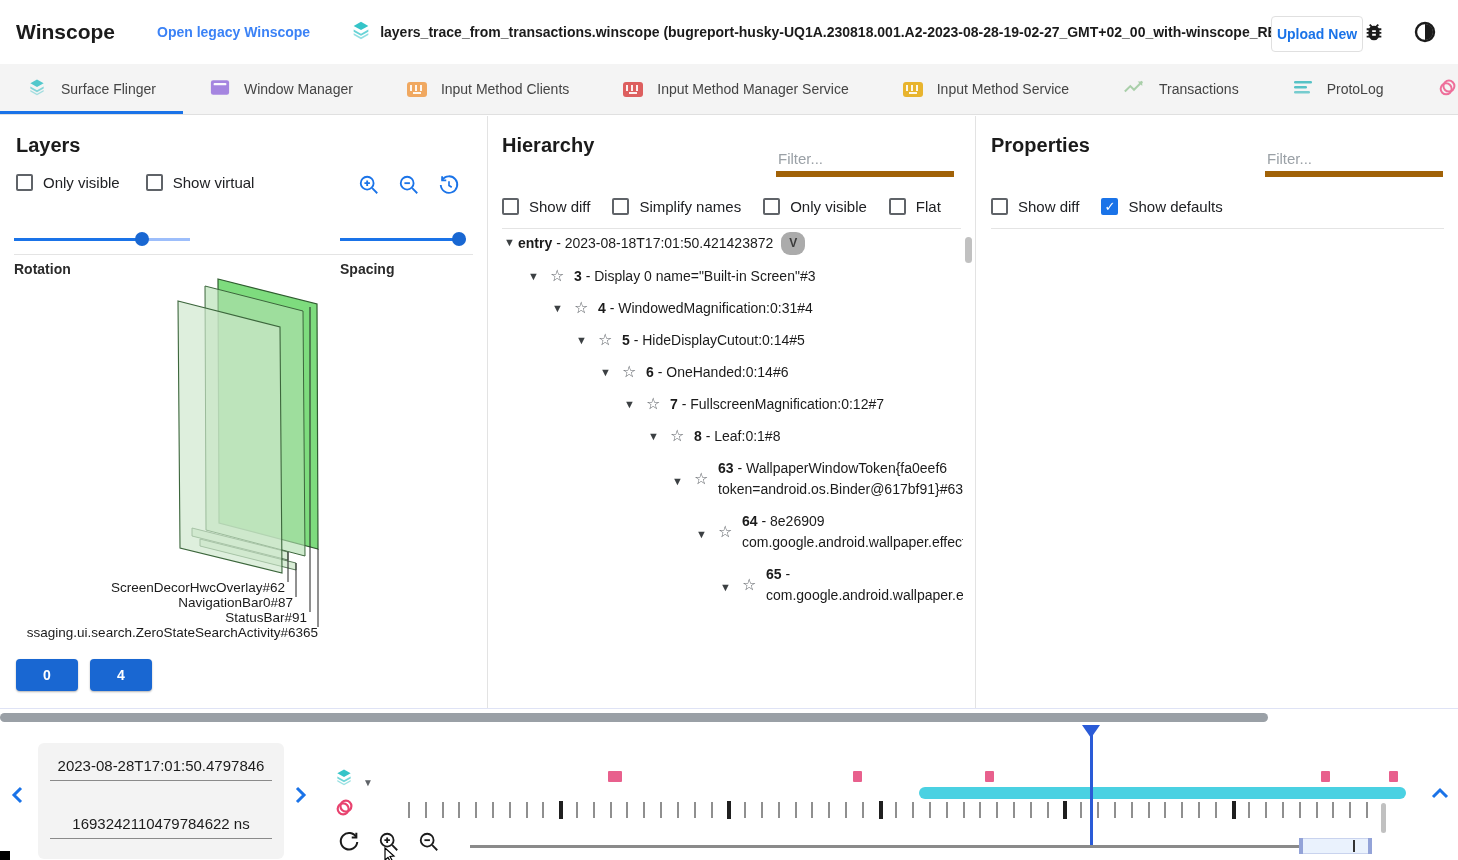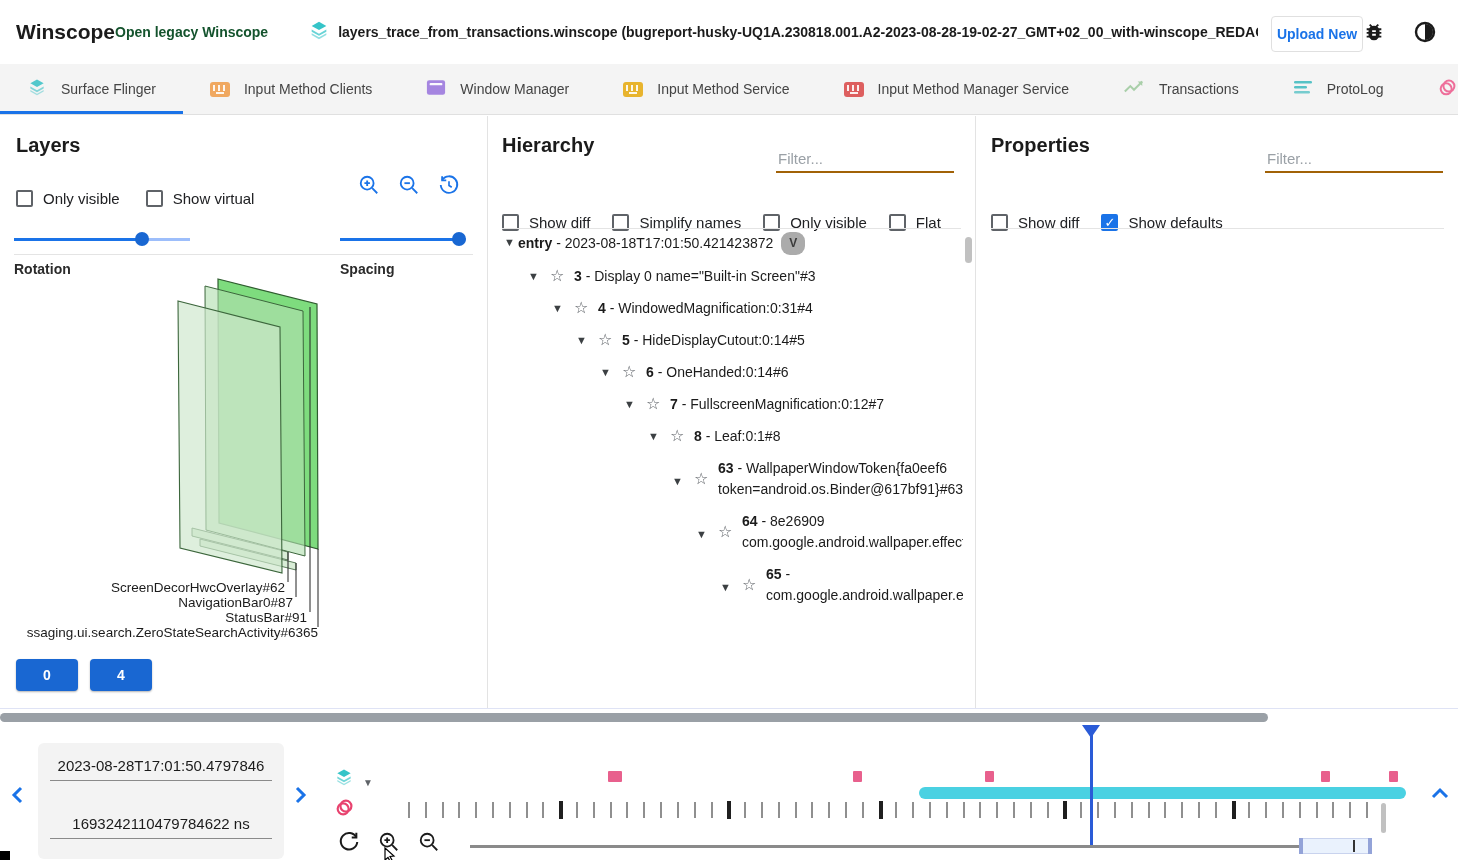--- a/index.html
+++ b/index.html
@@ -3,42 +3,42 @@
 <meta charset="utf-8">
 <style>
   * { margin:0; padding:0; box-sizing:border-box; }
   html,body { background:#fff; }
   body { font-family:"Liberation Sans","DejaVu Sans",sans-serif; color:#202124; }
   #app { position:relative; width:1458px; height:860px; overflow:hidden; background:#fff; }
 
   
   .header { position:absolute; top:0; left:0; width:1458px; height:64px; background:#fff; display:flex; align-items:center; }
   .app-title { font-size:21px; font-weight:bold; margin-left:16px; color:#1b1b1b; }
-  .legacy-link { font-size:14px; font-weight:bold; color:#14532d; cursor:pointer; }
+  .legacy-link { font-size:14px; font-weight:bold; color:#3b82f6; margin-left:42px; cursor:pointer; }
   .trace-chip { display:flex; align-items:center; margin-left:40px; gap:8px; }
   .trace-file { font-size:14px; font-weight:bold; color:#1b1b1b; max-width:920px; white-space:nowrap; overflow:hidden; }
   .upload-btn { position:absolute; left:1271px; top:16px; width:92px; height:36px; border:1px solid #e0e0e0; border-radius:4px; background:#fff; color:#1a73e8; font-weight:bold; font-size:14px; display:flex; align-items:center; justify-content:center; cursor:pointer; }
   .hdr-icon { position:absolute; top:20px; }
 
   
   .tabbar { position:absolute; top:64px; left:0; width:1458px; height:51px; background:#f4f4f4; border-bottom:1px solid #e0e0e0; display:flex; align-items:stretch; overflow:hidden; }
   .tab { position:relative; display:flex; align-items:center; gap:14px; padding:0 27px; cursor:pointer; white-space:nowrap; }
   .tab-label { font-size:14px; color:#444; }
   .tab.active .tab-underline { position:absolute; left:0; right:0; bottom:0; height:3px; background:#1a73e8; }
   .kbd-icon { width:20px; height:15px; border-radius:3px; position:relative; }
   .kbd-icon::after { content:""; position:absolute; left:3px; top:3px; right:3px; height:6px;
     background-image:repeating-linear-gradient(90deg,#fff 0 2px,transparent 2px 5px); opacity:.9; }
   .kbd-icon::before { content:""; position:absolute; left:6px; bottom:2.5px; width:8px; height:2px; background:#fff; opacity:.9; }
 
   
   .panel { position:absolute; top:116px; height:592px; background:#fff; }
   .panel-title { font-size:20px; font-weight:bold; color:#1b1b1b; }
-  .filter-input { border:none; border-bottom:2px solid #a16207; background:transparent; font-size:15px; padding:4px 2px; width:178px; outline:none; color:#b91c1c; }
+  .filter-input { border:none; border-bottom:6px solid #a16207; background:transparent; font-size:15px; padding:4px 2px; width:178px; outline:none; color:#b91c1c; }
   .filter-input::placeholder { color:#9aa0a6; }
-  .cbrow { display:flex; align-items:center; gap:26px;margin-top:16px; }
+  .cbrow { display:flex; align-items:center; gap:26px; }
   .cb { display:flex; align-items:center; gap:10px; cursor:pointer; }
   .cb-box { width:17px; height:17px; border:2px solid #5f6368; border-radius:2px; background:#fff; flex:0 0 auto; }
   .cb-box.checked { background:#1a73e8; border-color:#1a73e8; color:#fff; font-size:13px; line-height:14px; text-align:center; font-weight:bold; }
   .cb-label { font-size:15px; color:#202124; }
   .divider { position:absolute; left:14px; right:14px; height:1px; background:#e4e4e4; }
 
   
   #layers-panel { left:0; width:487px; }
   .icon-btn { cursor:pointer; }
   .slider { position:relative; height:14px; }
@@ -117,37 +117,37 @@
     <div class="tab active">
       <span><svg width="20" height="20" viewBox="0 0 24 24">
             <path fill="#52c8cc" d="M12 3l8 4.5L12 12 4 7.5z"></path>
             <path fill="#52c8cc" opacity=".7" d="M4 11.5l8 4.5 8-4.5v2.3L12 18.3 4 13.8z"></path>
             <path fill="#52c8cc" opacity=".5" d="M4 15.5l8 4.5 8-4.5v2L12 22 4 17.5z"></path>
           </svg></span>
       <span class="tab-label">Surface Flinger</span>
       <span class="tab-underline"></span>
     </div>
     <div class="tab">
-      <span class="kbd-icon" style="background:#f0a860;"></span>
-      <span class="tab-label">Input Method Clients</span>
-    </div>
-    <div class="tab">
       <span><svg width="20" height="17" viewBox="0 0 22 18">
             <rect x="1" y="1" width="20" height="16" rx="2.5" fill="#a585e0"></rect>
             <rect x="4" y="4" width="14" height="2.6" rx="1" fill="#fff" opacity=".95"></rect>
           </svg></span>
       <span class="tab-label">Window Manager</span>
     </div>
     <div class="tab">
+      <span class="kbd-icon" style="background:#f0a860;"></span>
+      <span class="tab-label">Input Method Clients</span>
+    </div>
+    <div class="tab">
+      <span class="kbd-icon" style="background:#dd5f5f;"></span>
+      <span class="tab-label">Input Method Manager Service</span>
+    </div>
+    <div class="tab">
       <span class="kbd-icon" style="background:#e8b42e;"></span>
       <span class="tab-label">Input Method Service</span>
-    </div>
-    <div class="tab">
-      <span class="kbd-icon" style="background:#dd5f5f;"></span>
-      <span class="tab-label">Input Method Manager Service</span>
     </div>
     <div class="tab">
       <span><svg width="22" height="16" viewBox="0 0 24 16">
             <path d="M2 13l6-6 4 4 9-9" fill="none" stroke="#a9cfa9" stroke-width="2.2"></path>
             <path d="M16 2h5v5z" fill="#a9cfa9"></path>
           </svg></span>
       <span class="tab-label">Transactions</span>
     </div>
     <div class="tab">
       <span><svg width="20" height="16" viewBox="0 0 20 16">

